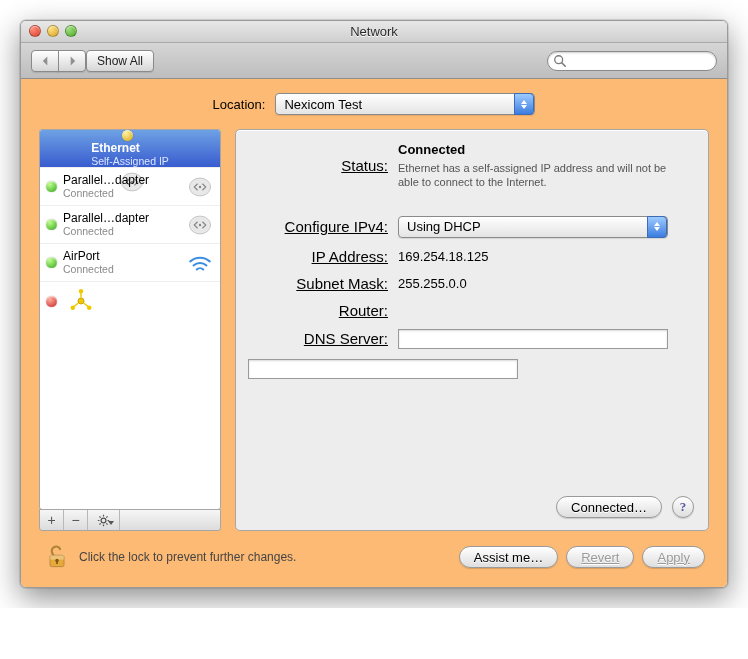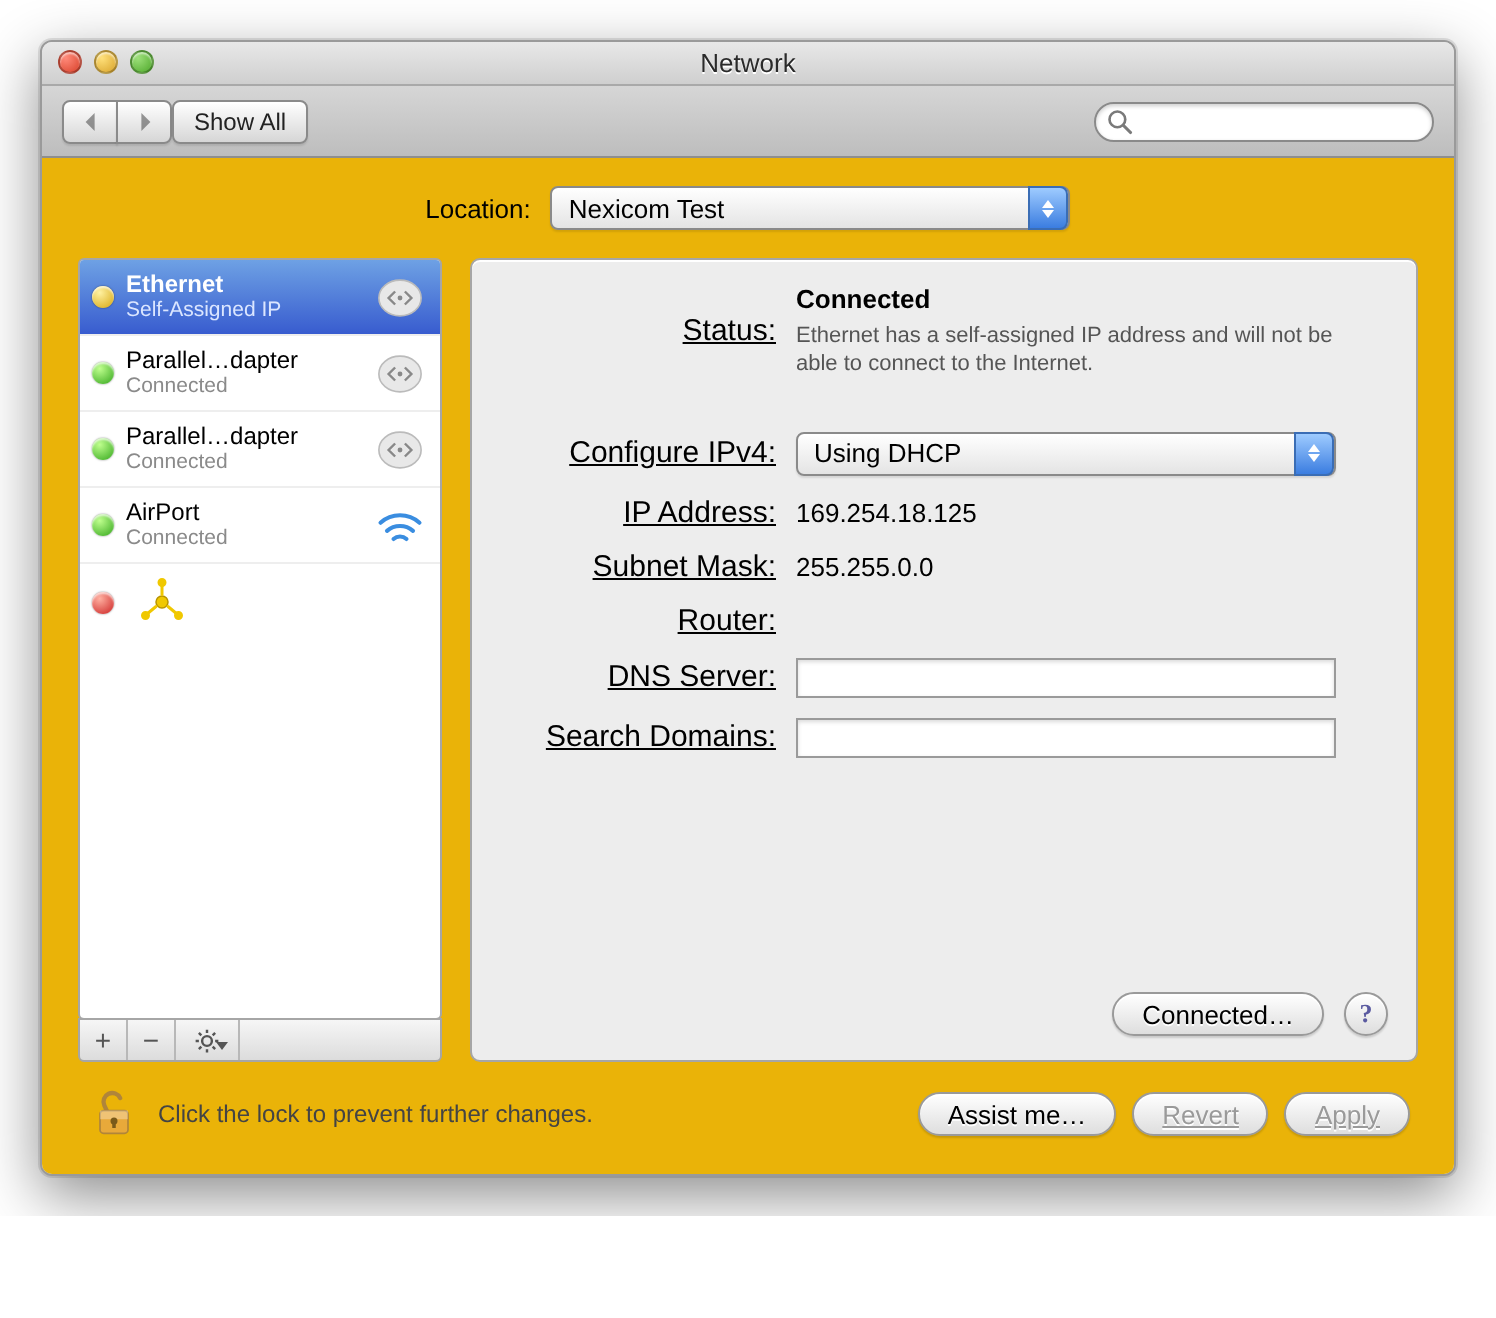--- a/index.html
+++ b/index.html
@@ -84,21 +84,21 @@
     padding: 0 8px 0 22px;
     font-size: 12px;
     box-shadow: inset 0 1px 2px rgba(0,0,0,0.2);
     outline: none;
   }
   .searchwrap .sicon {
     position: absolute; left: 6px; top: 3px; width: 14px; height: 14px; color: #7a7a7a;
   }
   
   .body {
-    background: #eab308;
+    background: #fdba74;
     padding: 14px 18px 14px 18px;
   }
   .location-row {
     display: flex;
     align-items: center;
     justify-content: center;
     gap: 10px;
     margin-bottom: 14px;
   }
   .location-row .lbl { text-align: right; font-size: 13px; }
@@ -162,20 +162,21 @@
   .dot { width: 11px; height: 11px; border-radius: 50%; margin-right: 6px; flex: none; box-shadow: inset 0 1px 1px rgba(255,255,255,0.7), 0 0 1px rgba(0,0,0,0.5);}
   .dot.green { background: radial-gradient(circle at 35% 30%, #bfff8e, #33a61b);}
   .dot.yellow { background: radial-gradient(circle at 35% 30%, #fff1a1, #d6a60e);}
   .dot.red { background: radial-gradient(circle at 35% 30%, #ffb0a1, #c22);}
   .sidetxt { flex: 1; min-width: 0; line-height: 1.2;}
   .sidetxt .nm { font-size: 12px; white-space: nowrap; overflow: hidden; text-overflow: ellipsis; color: #000;}
   .sidetxt .st { font-size: 10.5px; color: #8a8a8a;}
   .sideicon { width: 28px; height: 28px; flex: none; margin-left: 4px; display: flex; align-items: center; justify-content: center;}
   .sideitem.sel {
     background: linear-gradient(#6ea1e4, #385ccf);
+    flex-direction: column;
   }
   .sideitem.sel .nm { color: #fff; font-weight: 600;}
   .sideitem.sel .st { color: #dbe6ff;}
   .sidetoolbar {
     margin-top: -1px;
     height: 22px;
     border: 1px solid #a6a6a6;
     border-top: 1px solid #a6a6a6;
     border-radius: 0 0 3px 3px;
     background: linear-gradient(#f6f6f6, #dcdcdc);
@@ -474,21 +475,20 @@
         </div>
 
         <div class="row">
           <div class="rlbl">DNS Server:</div>
           <div class="rval">
             <input class="txtinput" value="" style="">
           </div>
         </div>
 
         <div class="row">
-          <div class="rlbl">Search Domains:</div>
           <div class="rval">
             <input class="txtinput" value="" style="">
           </div>
         </div>
 
         <div class="detail-bottom">
           <div class="aquabtn">Connected…</div>
           <div class="helpbtn">?</div>
         </div>
       </div>

